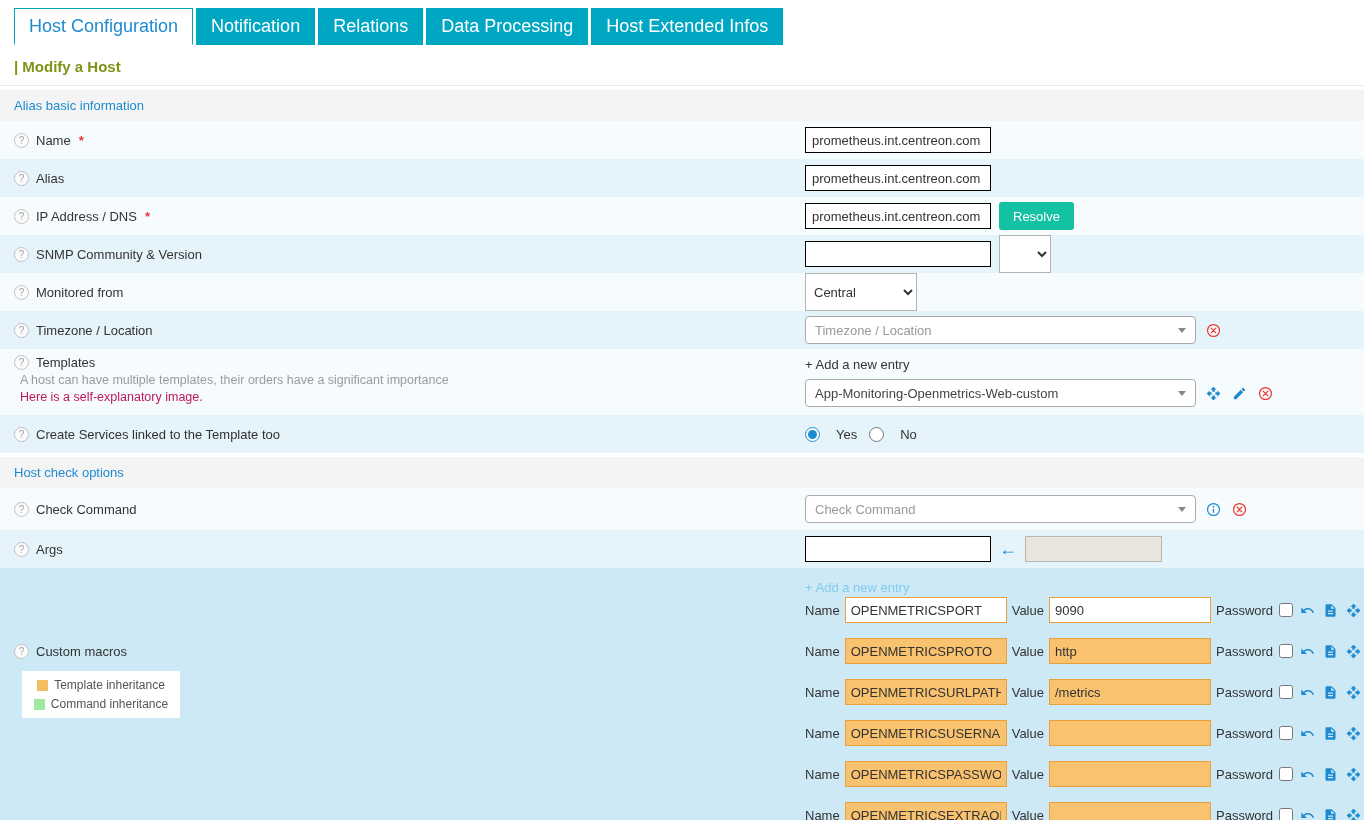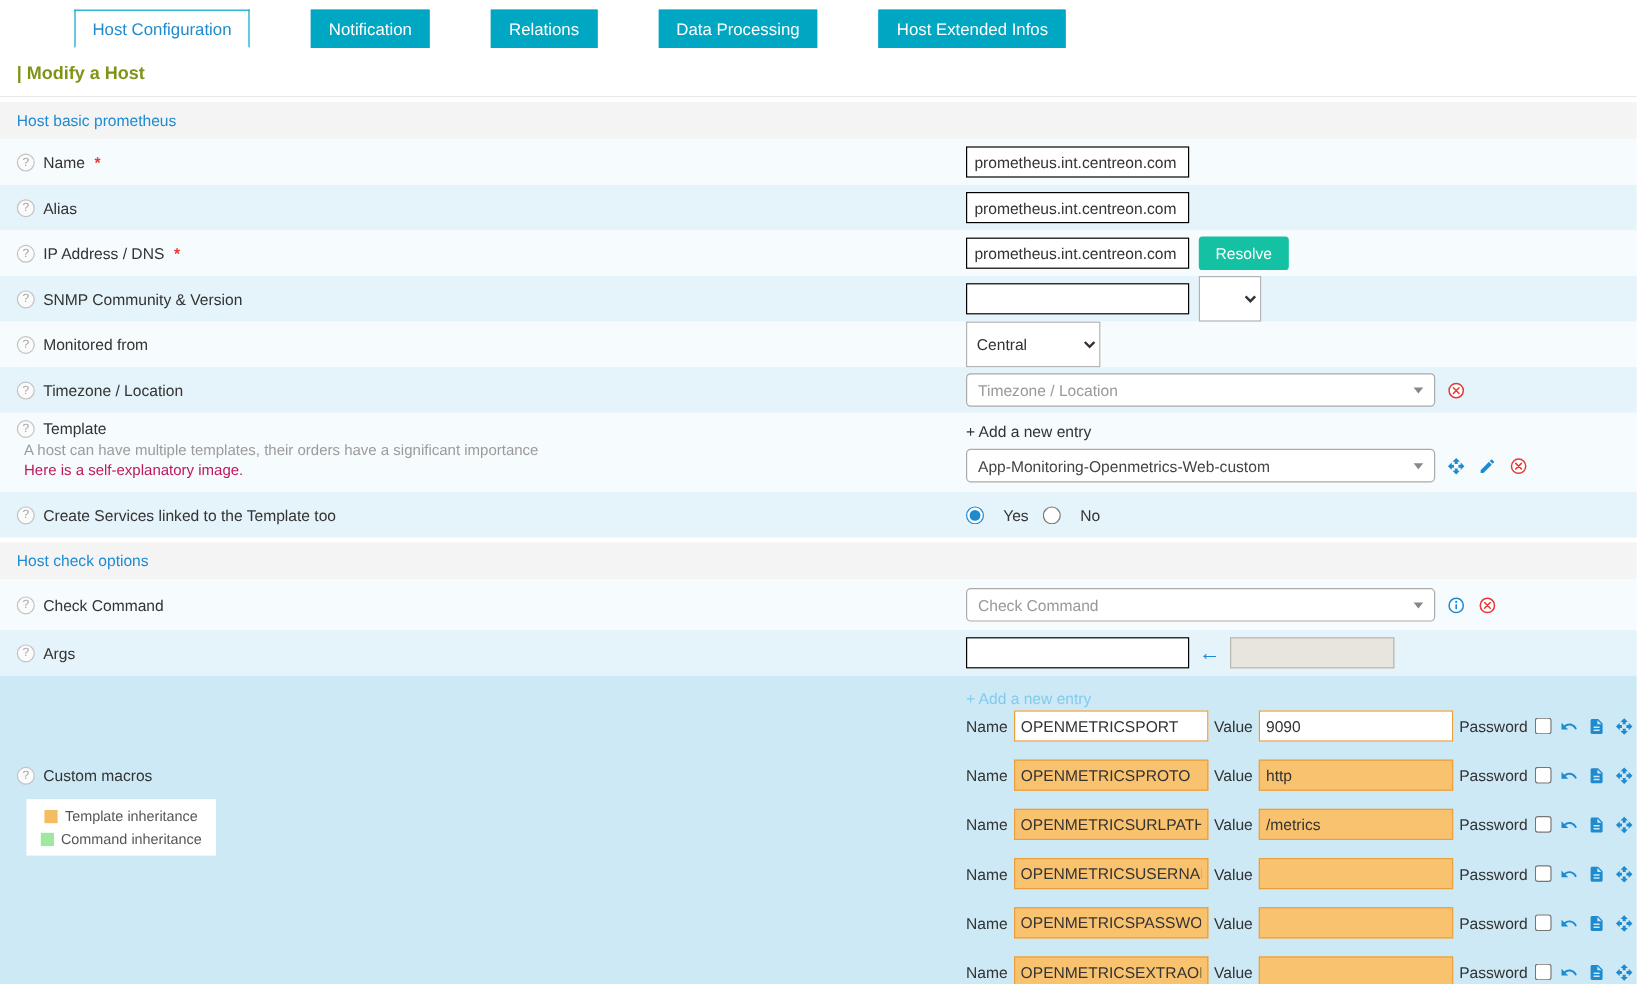--- a/index.html
+++ b/index.html
@@ -6,21 +6,21 @@
   html,body { margin:0; padding:0; }
   body {
     width:1364px; height:820px; overflow:hidden;
     font-family:"Liberation Sans", sans-serif;
     font-size:13px; color:#333; background:#fff;
   }
   
   .tabbar { display:flex; gap:3px; padding:8px 0 0 14px; align-items:flex-end; }
   .tab {
     background:#00a7c3; color:#fff; padding:7px 14px 7px;
-    font-size:14px; cursor:pointer; border:1px solid #00a7c3;margin-left:48px;
+    font-size:18px; cursor:pointer; border:1px solid #00a7c3;
   }
   .tab.active { background:#fff; color:#1e8bd1; border:1px solid #00a7c3; border-bottom-color:#fff; }
   
   .page-title {
     padding:13px 14px 10px; color:#7f9416; font-weight:bold; font-size:15px;
     border-bottom:1px solid #e9e9e9;
   }
   
   .section-header {
     background:#f4f4f4; color:#1e8bd1; padding:8px 14px; font-size:13px; margin-top:4px;
@@ -104,21 +104,21 @@
 <div class="tabbar">
   <div class="tab active">Host Configuration</div>
   <div class="tab">Notification</div>
   <div class="tab">Relations</div>
   <div class="tab">Data Processing</div>
   <div class="tab">Host Extended Infos</div>
 </div>
 
 <div class="page-title">| Modify a Host</div>
 
-<div class="section-header">Host basic prometheus</div>
+<div class="section-header">Alias basic information</div>
 
 <div class="form-row bg-a">
   <div class="label-cell">
     <span class="qicon"></span>
     <span>Name</span>
     <span class="req">*</span>
   </div>
   <div class="field-cell">
     <input class="text-input" value="prometheus.int.centreon.com" style="">
   </div>
@@ -185,21 +185,21 @@
           <path d="M8.2 8.2l7.6 7.6M15.8 8.2l-7.6 7.6" stroke="#e53935" stroke-width="2" stroke-linecap="round"></path>
         </svg>
     </span>
   </div>
 </div>
 
 <div class="form-row bg-a tall">
   <div class="label-cell stack">
     <div class="lrow">
       <span class="qicon"></span>
-      <span>Template</span>
+      <span>Templates</span>
     </div>
     <div class="note">A host can have multiple templates, their orders have a significant importance</div>
     <div class="note-link">Here is a self-explanatory image.</div>
   </div>
   <div class="field-cell stack">
     <div class="add-entry dark">+ Add a new entry</div>
     <div class="lrow" style="gap:8px;">
       <div class="select2">
         <span class="value">App-Monitoring-Openmetrics-Web-custom</span>
         <span class="s2arrow"></span>

